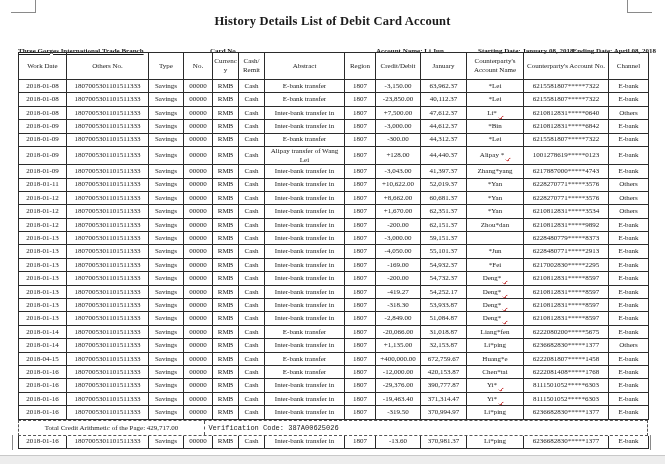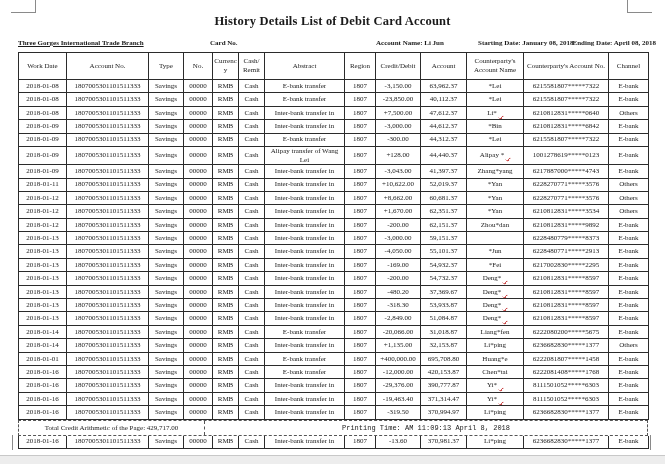--- a/index.html
+++ b/index.html
@@ -11,21 +11,21 @@
   
   .crop{position:absolute;border:0 solid #8a8a8a;}
   .crop.tl{left:11px;top:0;width:24px;height:12px;border-right-width:1px;border-bottom-width:1px;}
   .crop.tr{right:13px;top:0;width:24px;height:12px;border-left-width:1px;border-bottom-width:1px;}
   .crop.bl{left:12px;bottom:14px;width:1px;height:15px;background:#8a8a8a;}
   .crop.br{right:14px;bottom:14px;width:1px;height:15px;background:#8a8a8a;}
   
   .title{margin:14px 0 0 0;text-align:center;font-size:12.5px;font-weight:bold;letter-spacing:.2px;}
   
   .meta{position:absolute;left:18px;top:39px;width:630px;height:11px;font-size:7px;font-weight:bold;}
-  .meta span{position:absolute;top:0;white-space:nowrap;}
+  .meta span{position:absolute;top:8px;white-space:nowrap;}
   .m-branch{left:0;text-decoration:underline;}
   .m-card{left:192px;}
   .m-acct{left:358px;}
   .m-start{left:460px;}
   .m-end{right:-8px;margin-left:32px;}
   
   .twrap{position:absolute;left:18px;top:52px;width:630px;}
   table{border-collapse:collapse;table-layout:fixed;width:630px;padding-left:33px;}
   th,td{
     border:1px solid #2b2b2b;font-size:7px;font-weight:normal;text-align:center;
@@ -89,29 +89,29 @@
           <col style="width: 31px;">
           <col style="width: 45px;">
           <col style="width: 46px;">
           <col style="width: 57px;">
           <col style="width: 85px;">
           <col style="width: 40px;">
         </colgroup>
       <thead>
           <tr id="hrow">
             <th>Work Date</th>
-            <th>Account No.</th>
+            <th>Others No.</th>
             <th>Type</th>
             <th>No.</th>
             <th>Currency</th>
             <th>Cash/ Remit</th>
             <th>Abstract</th>
             <th>Region</th>
             <th>Credit/Debit</th>
-            <th>Account</th>
+            <th>January</th>
             <th>Counterparty's Account Name</th>
             <th>Counterparty's Account No.</th>
             <th>Channel</th>
           </tr>
         </thead>
       <tbody id="tbody-main">
           <tr>
             <td>2018-01-08</td>
             <td>1807005301101511333</td>
             <td>Savings</td>
@@ -338,22 +338,22 @@
           </tr>
           <tr>
             <td>2018-01-13</td>
             <td>1807005301101511333</td>
             <td>Savings</td>
             <td>00000</td>
             <td>RMB</td>
             <td>Cash</td>
             <td>Inter-bank transfer in</td>
             <td>1807</td>
-            <td>-480.20</td>
-            <td>37,369.67</td>
+            <td>-419.27</td>
+            <td>54,252.17</td>
             <td><span>Deng*</span><span class="red-mark">uv</span></td>
             <td>6210812831*****8597</td>
             <td>E-bank</td>
           </tr>
           <tr>
             <td>2018-01-13</td>
             <td>1807005301101511333</td>
             <td>Savings</td>
             <td>00000</td>
             <td>RMB</td>
@@ -405,30 +405,30 @@
             <td>Cash</td>
             <td>Inter-bank transfer in</td>
             <td>1807</td>
             <td>+1,135.00</td>
             <td>32,153.87</td>
             <td><span>Li*ping</span></td>
             <td>6236682830*****1377</td>
             <td>Others</td>
           </tr>
           <tr>
-            <td>2018-01-01</td>
+            <td>2018-04-15</td>
             <td>1807005301101511333</td>
             <td>Savings</td>
             <td>00000</td>
             <td>RMB</td>
             <td>Cash</td>
             <td>E-bank transfer</td>
             <td>1807</td>
             <td>+400,000.00</td>
-            <td>695,708.80</td>
+            <td>672,759.67</td>
             <td><span>Huang*e</span></td>
             <td>6222081807*****1458</td>
             <td>E-bank</td>
           </tr>
           <tr>
             <td>2018-01-16</td>
             <td>1807005301101511333</td>
             <td>Savings</td>
             <td>00000</td>
             <td>RMB</td>
@@ -484,21 +484,21 @@
             <td>370,994.97</td>
             <td><span>Li*ping</span></td>
             <td>6236682830*****1377</td>
             <td>E-bank</td>
           </tr>
         </tbody>
     </table>
 
     <div class="summary">
       <div class="cell s2">Total Credit Arithmetic of the Page: 429,717.00</div>
-      <div class="cell s4">Printing Time: AM 11:09:13 April 8, 2018</div>
+      <div class="cell s3">Verification Code: 387A00625026</div>
     </div>
 
     <table id="tbl2">
         <colgroup>
           <col style="width: 48px;">
           <col style="width: 82px;">
           <col style="width: 35px;">
           <col style="width: 29px;">
           <col style="width: 26px;">
           <col style="width: 26px;">

